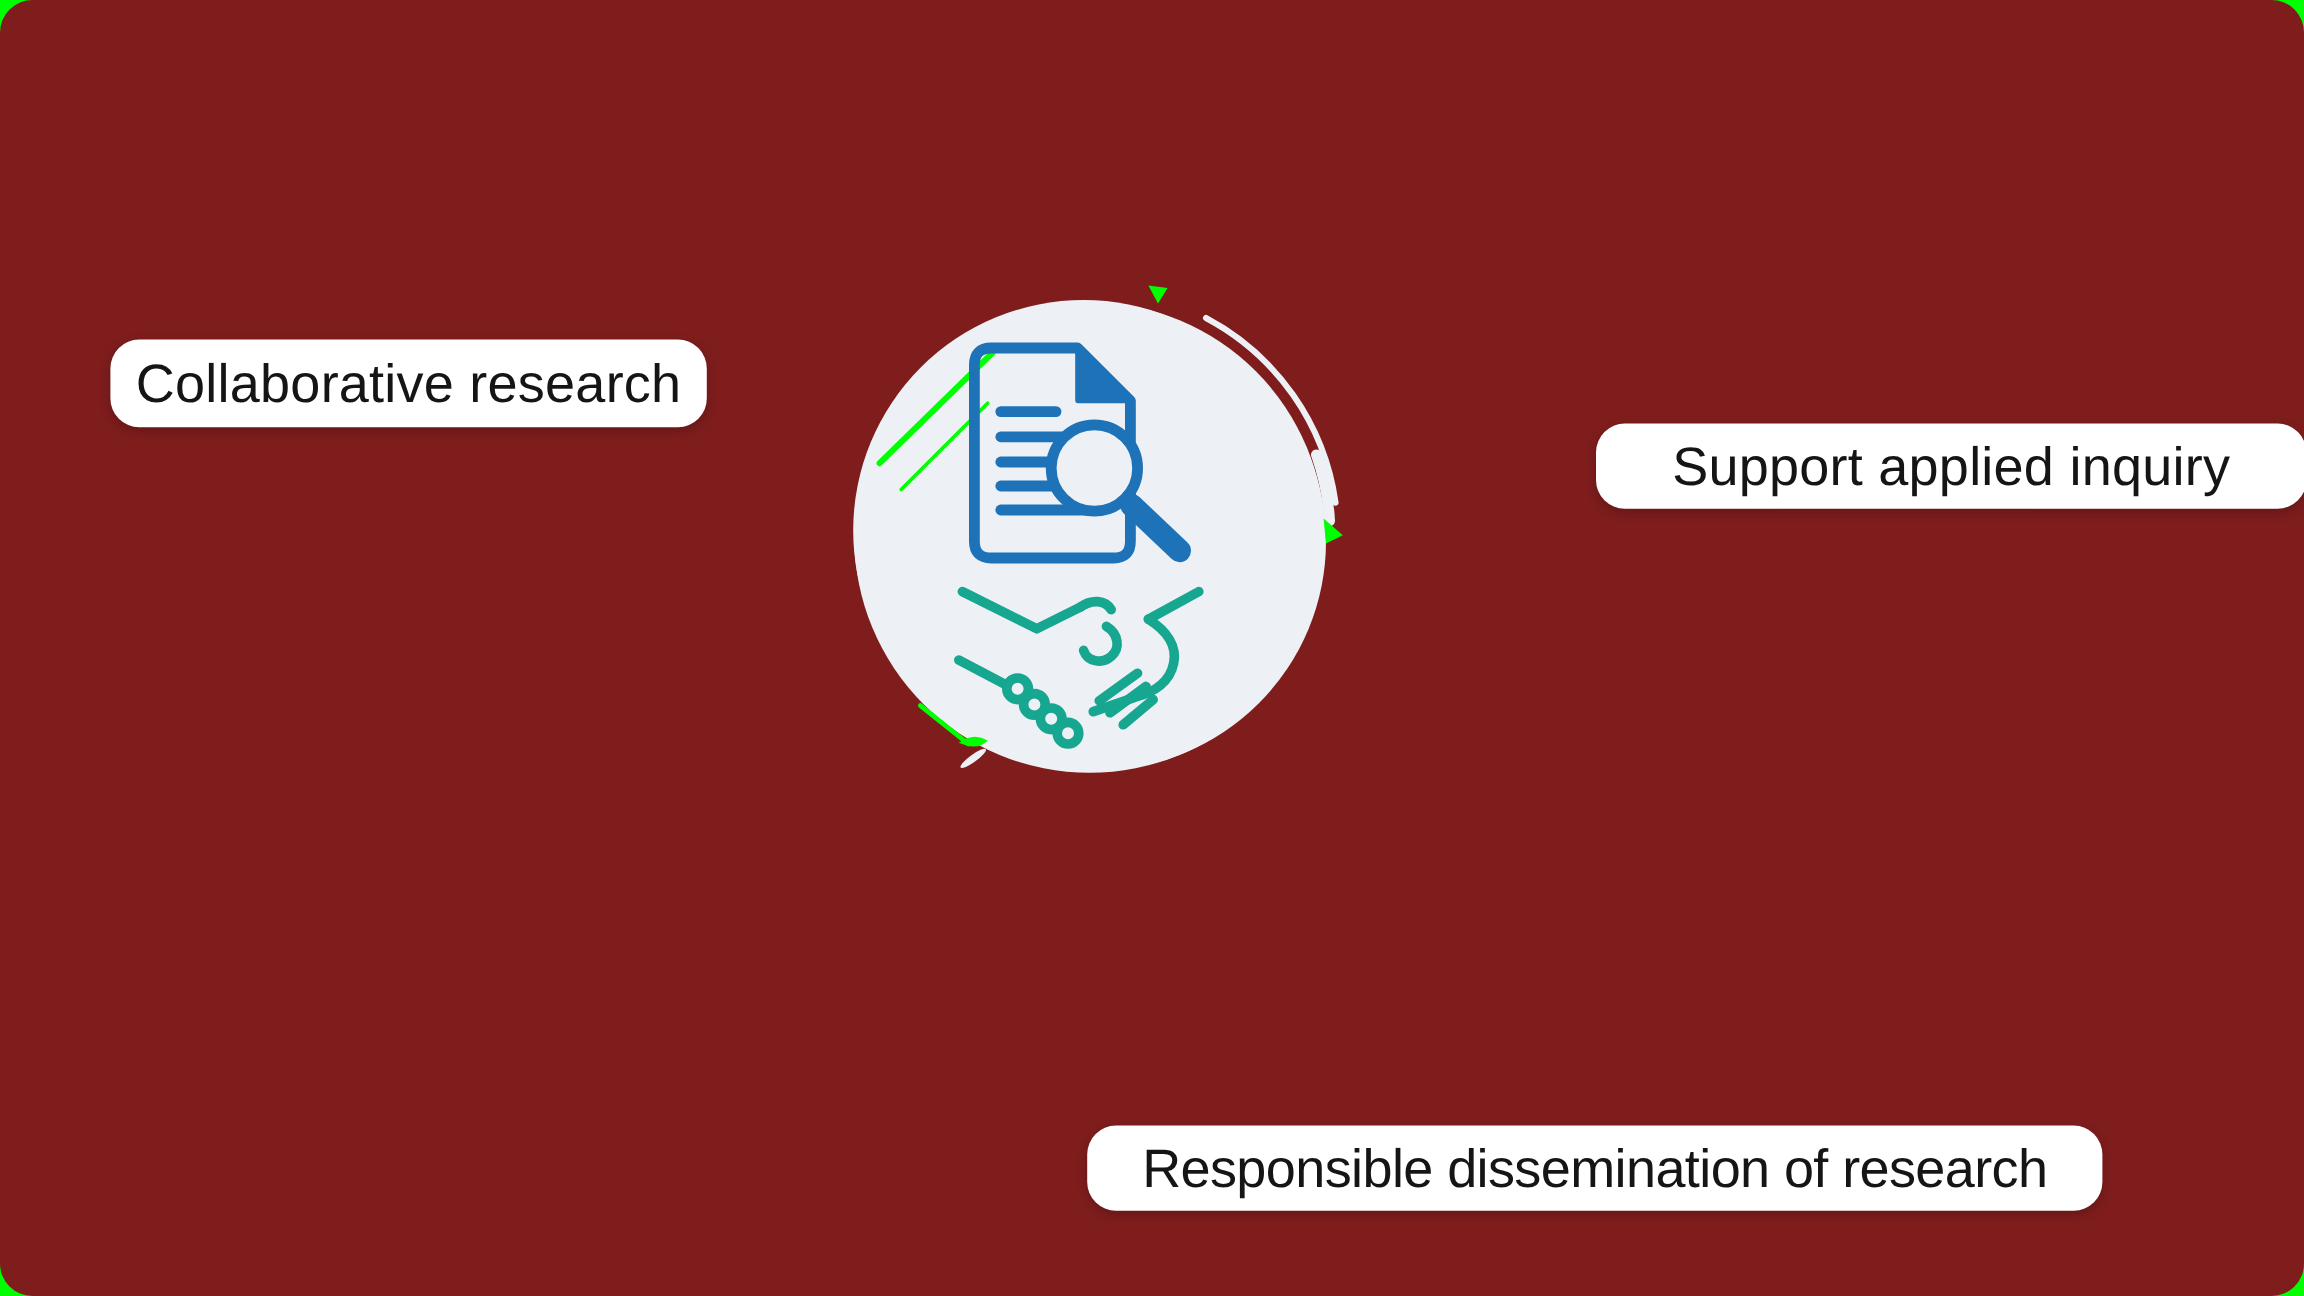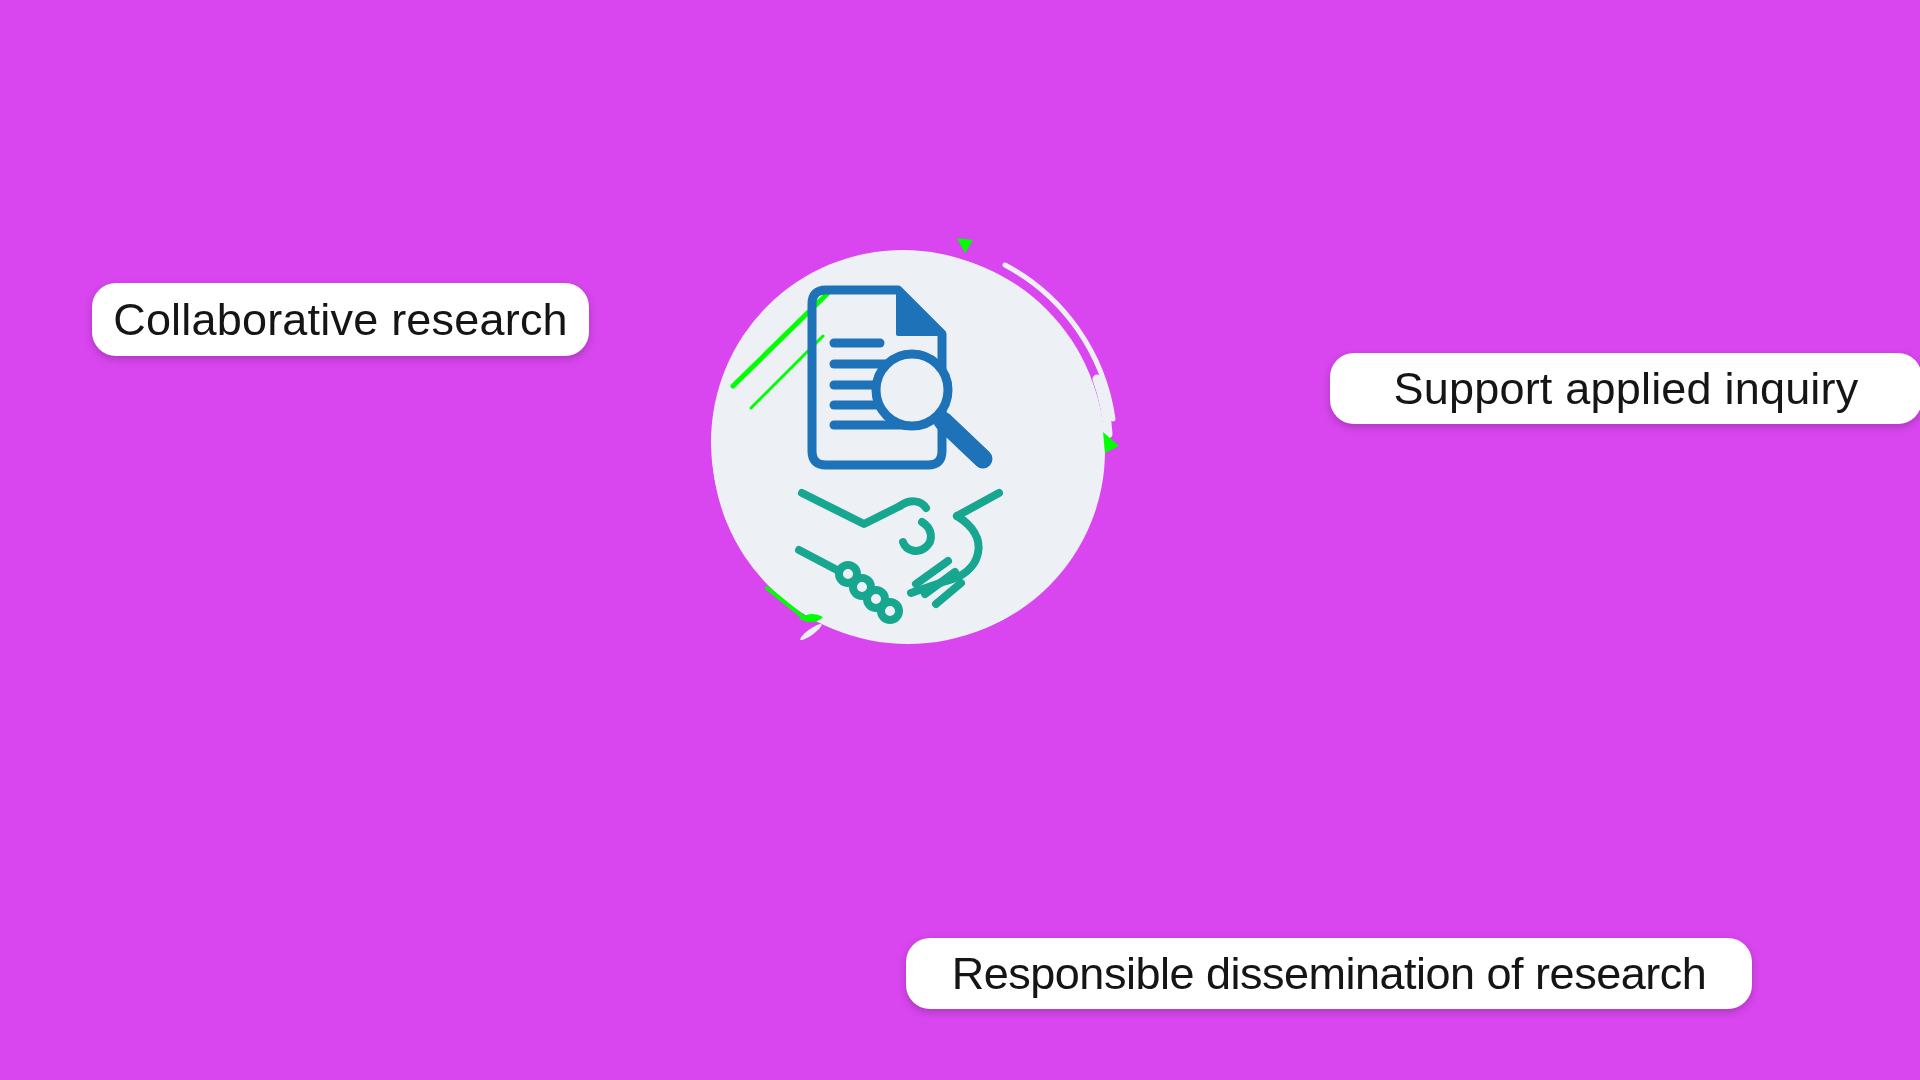--- a/index.html
+++ b/index.html
@@ -8,21 +8,22 @@
     width: 1920px;
     height: 1080px;
     overflow: hidden;
     background: #00FF00;
     font-family: "Liberation Sans", "DejaVu Sans", sans-serif;
   }
   .stage {
     position: relative;
     width: 1920px;
     height: 1080px;
-    background: #d946ef;
+    background: #7f1d1d;
+    border-radius: 27px;
   }
   .pill {
     position: absolute;
     display: flex;
     align-items: center;
     justify-content: center;
     background: #FFFFFF;
     border-radius: 24px;
     color: #151515;
     font-size: 45px;

